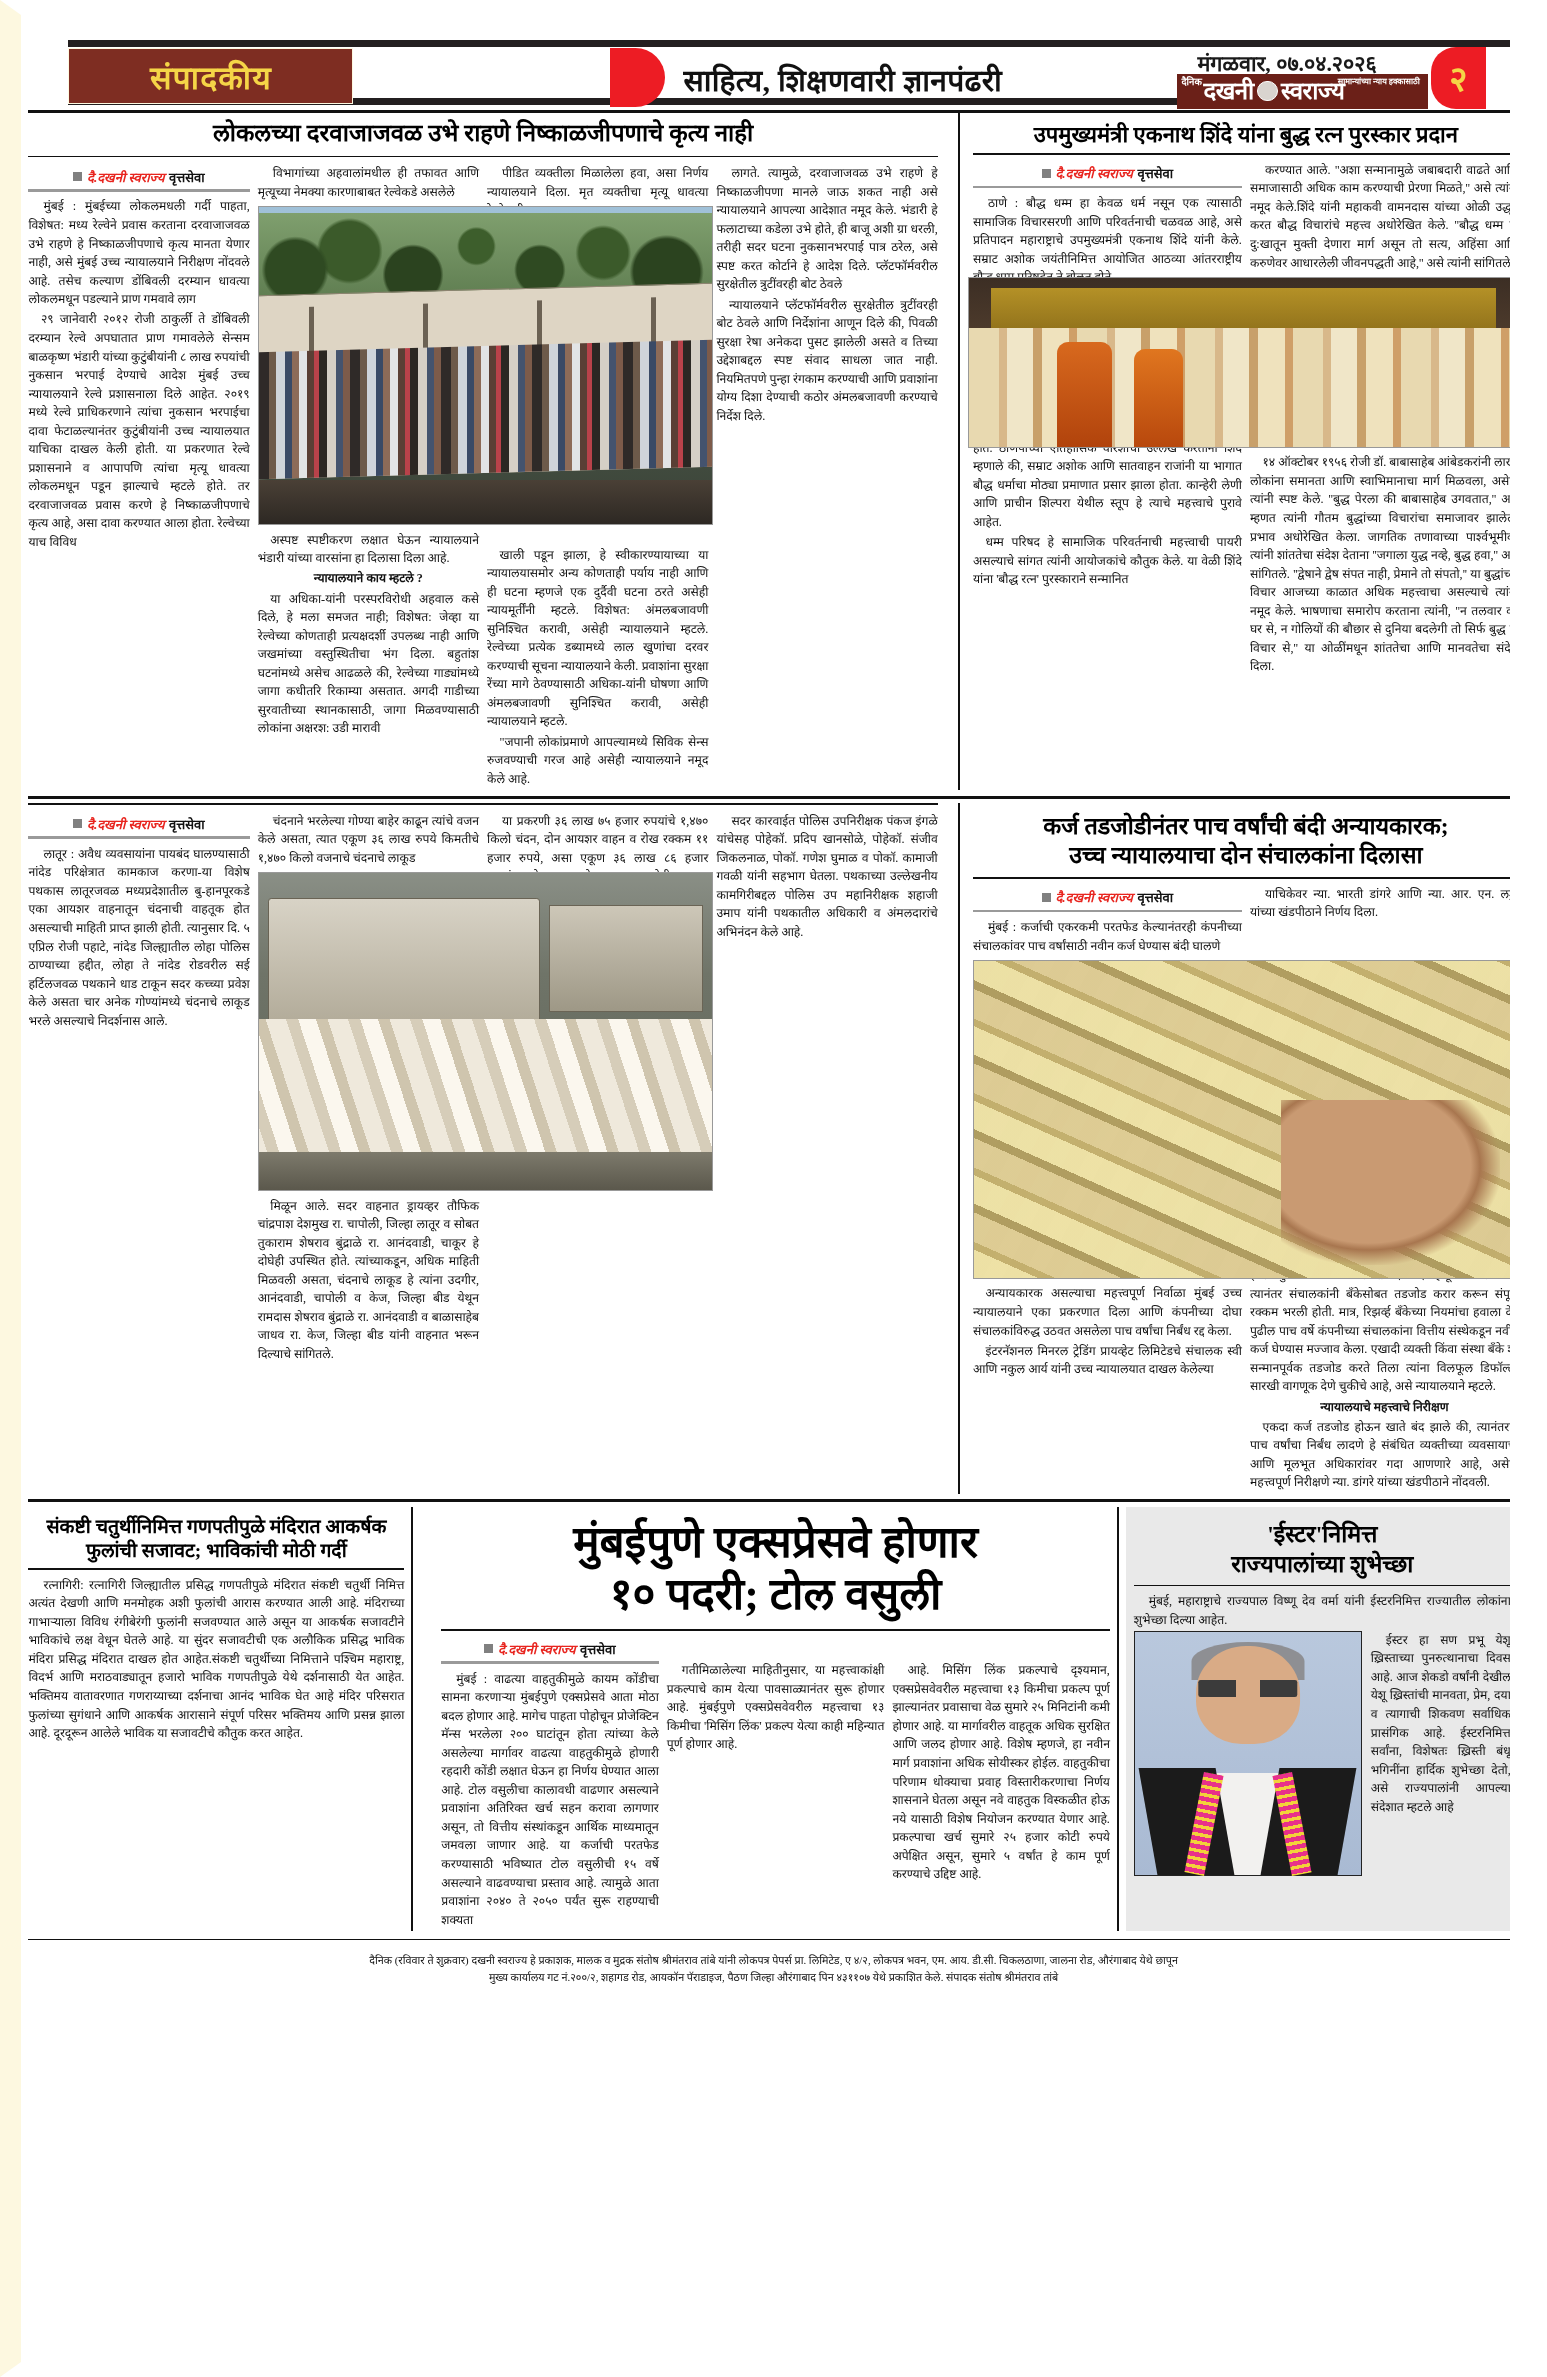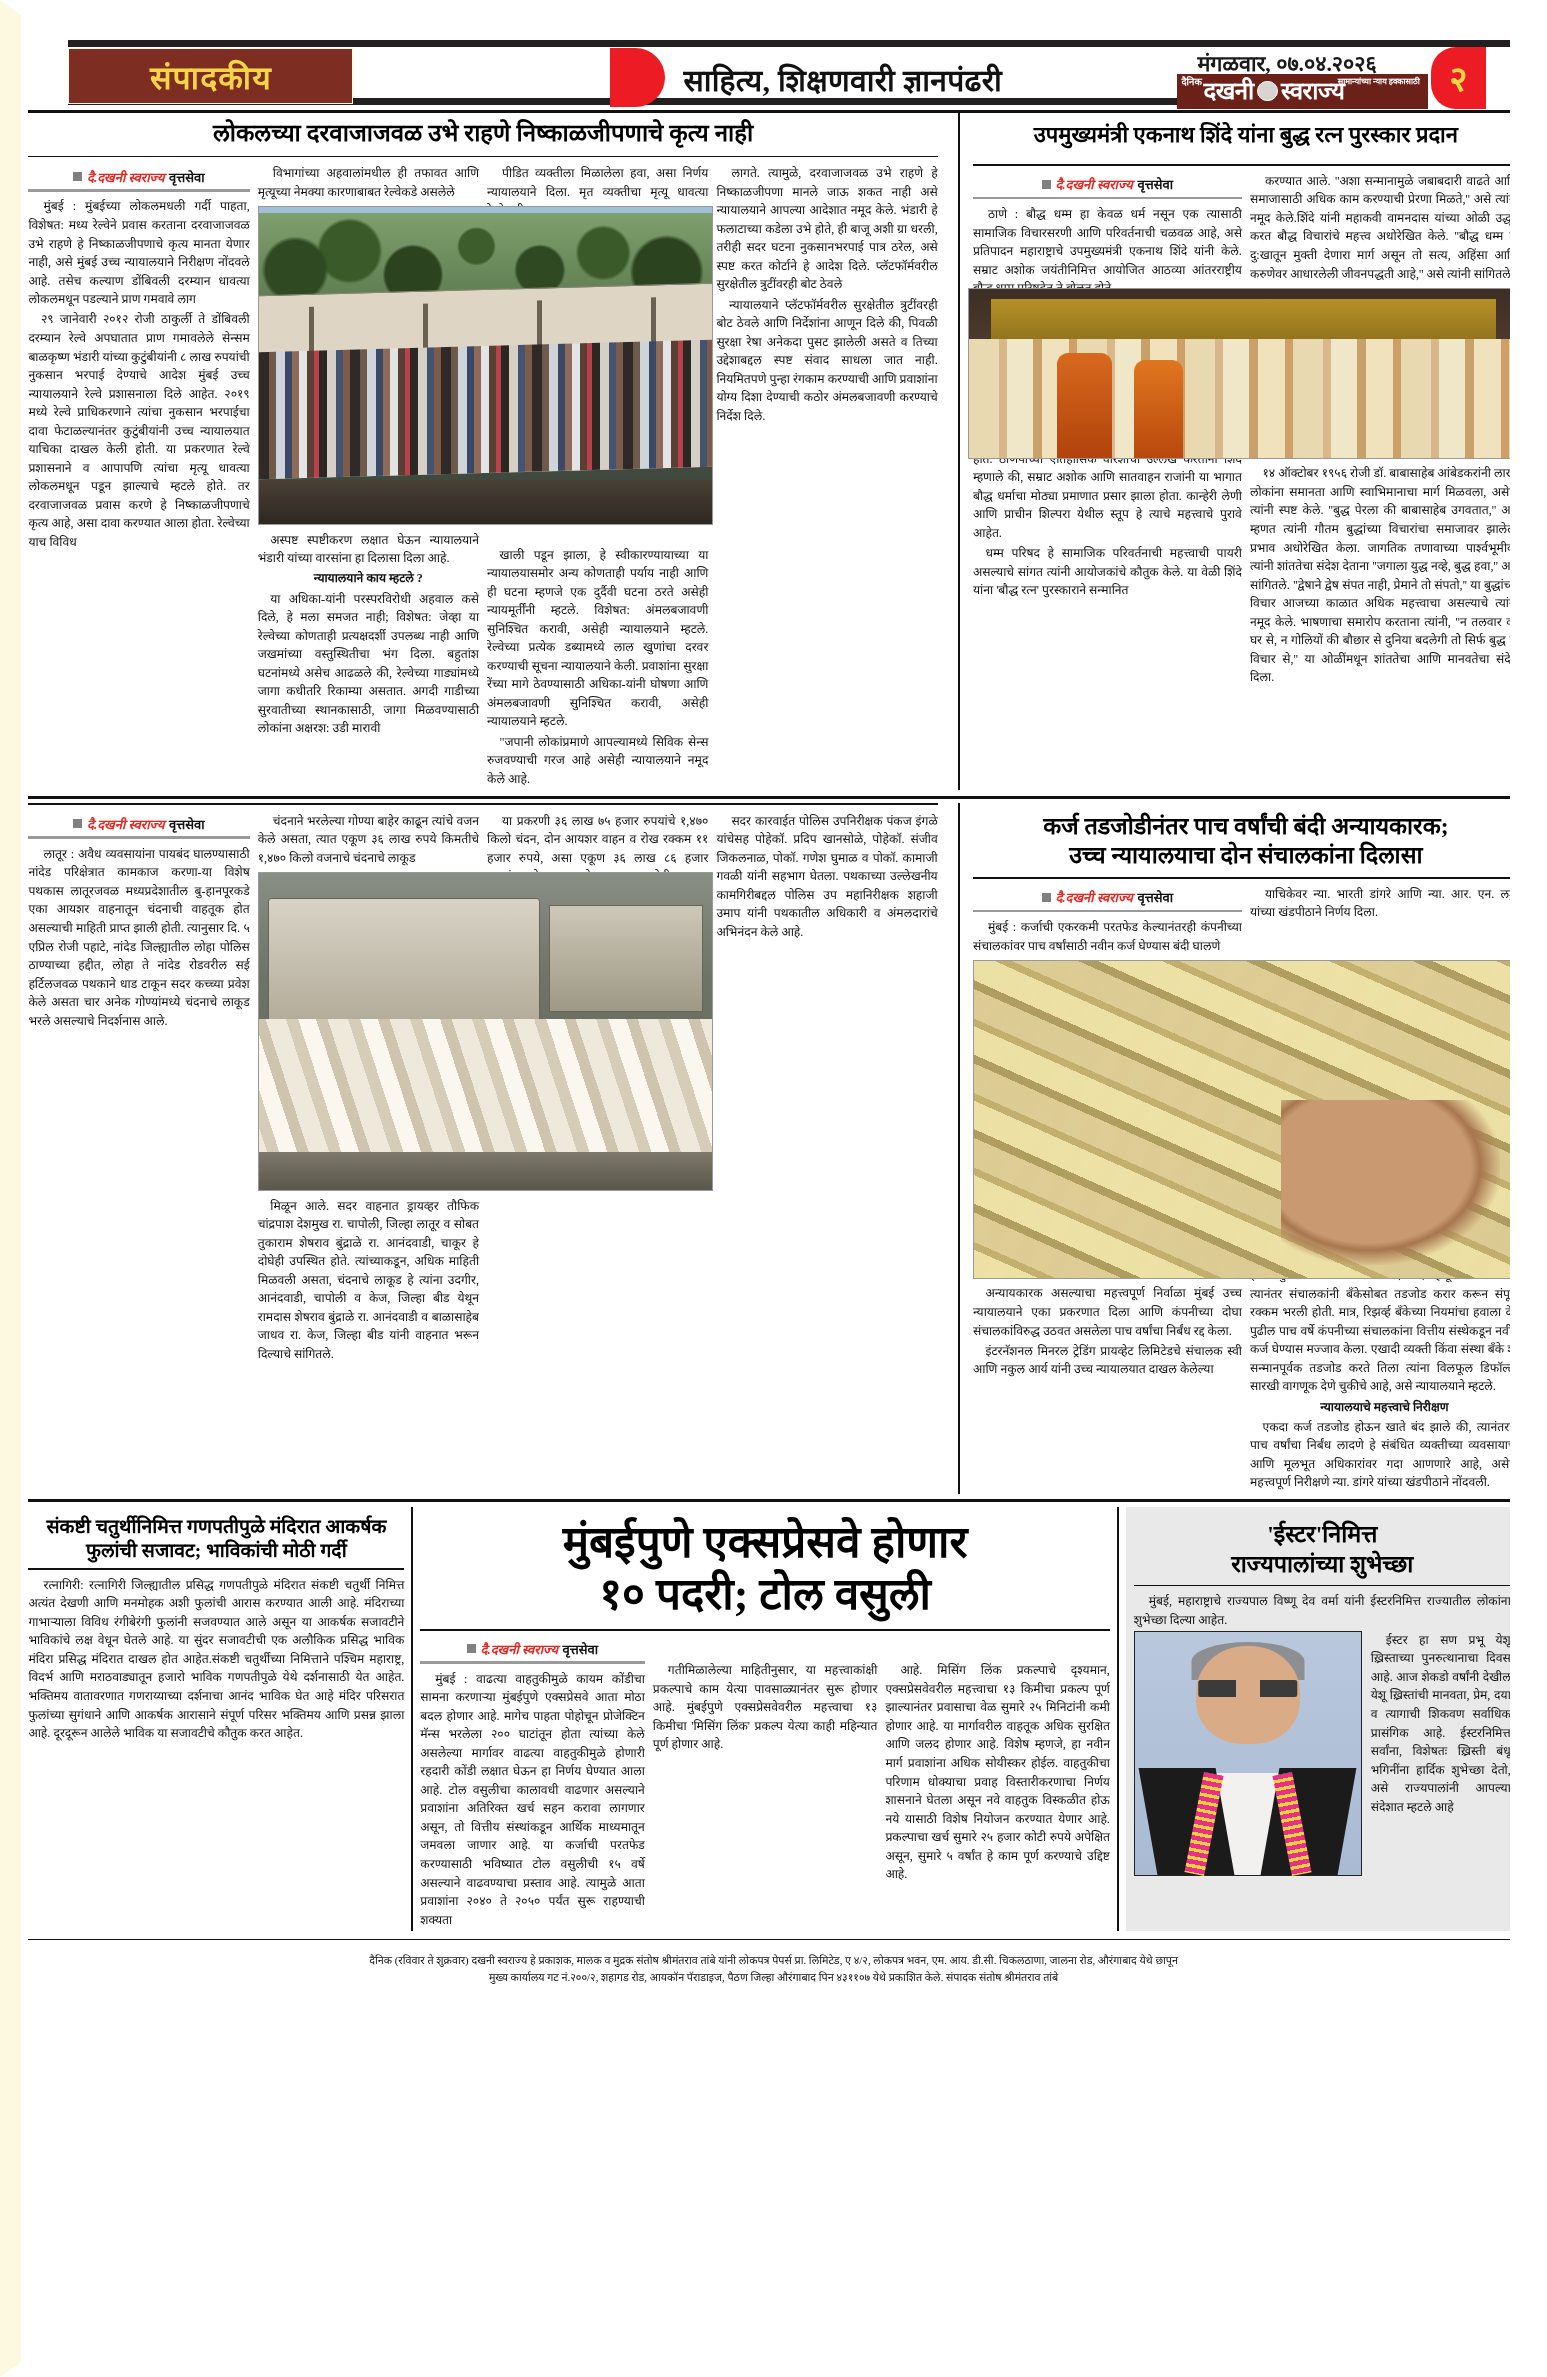--- a/index.html
+++ b/index.html
@@ -191,21 +191,21 @@
   .col-right { flex: 1; padding-left: 5.7px; }
 
   .headline {
     font-family: "Liberation Serif", serif;
     font-weight: bold;
     color: #000;
     line-height: 1.16;
     text-align: center;
   }
   .h-main { font-size: 24px; padding: 7px 0 8px; }
-  .h-right { font-size: 22px; padding: 9px 0 17px; }
+  .h-right { font-size: 22px; padding: 9px 0 6px; }
   .h-mid-left { font-size: 26px; padding: 9px 0 6.8px; line-height: 1.22; }
   .h-mid-right { font-size: 23.4px; padding: 9px 0 6.8px; line-height: 1.25; }
   .h-bot-left { font-size: 19.4px; padding: 8px 0 5px; line-height: 1.25; }
   .h-bot-center { font-size: 44px; padding: 10.3px 0 8px; line-height: 1.18; }
   .h-bot-right { font-size: 23.4px; padding: 8px 0 5.7px; line-height: 1.25; }
 
   .byline {
     display: flex;
     align-items: center;
     justify-content: center;
@@ -598,21 +598,21 @@
       <div style="width:376px;">
         <div class="headline h-bot-left">संकष्टी चतुर्थीनिमित्त गणपतीपुळे मंदिरात आकर्षक फुलांची सजावट; भाविकांची मोठी गर्दी</div>
         <div class="hr-thin"></div>
         <div class="body-text" style="margin-top:5.7px;">
           <p class="first">रत्नागिरी: रत्नागिरी जिल्ह्यातील प्रसिद्ध गणपतीपुळे मंदिरात संकष्टी चतुर्थी निमित्त अत्यंत देखणी आणि मनमोहक अशी फुलांची आरास करण्यात आली आहे. मंदिराच्या गाभाऱ्याला विविध रंगीबेरंगी फुलांनी सजवण्यात आले असून या आकर्षक सजावटीने भाविकांचे लक्ष वेधून घेतले आहे. या सुंदर सजावटीची एक अलौकिक प्रसिद्ध भाविक मंदिरा प्रसिद्ध मंदिरात दाखल होत आहेत.संकष्टी चतुर्थीच्या निमित्ताने पश्चिम महाराष्ट्र, विदर्भ आणि मराठवाड्यातून हजारो भाविक गणपतीपुळे येथे दर्शनासाठी येत आहेत. भक्तिमय वातावरणात गणराय्याच्या दर्शनाचा आनंद भाविक घेत आहे मंदिर परिसरात फुलांच्या सुगंधाने आणि आकर्षक आरासाने संपूर्ण परिसर भक्तिमय आणि प्रसन्न झाला आहे. दूरदूरून आलेले भाविक या सजावटीचे कौतुक करत आहेत.</p>
         </div>
       </div>
 
       <div class="vsep"></div>
 
-      <div style="flex:1;">
+      <div style="flex:1;margin-left:21px;">
         <div class="headline h-bot-center">
           <div>मुंबईपुणे एक्सप्रेसवे होणार</div>
           <div>१० पदरी; टोल वसुली</div>
         </div>
         <div class="hr-thin"></div>
 
         <div class="cols" style="margin-top:5.7px;">
           <div class="col">
             <div class="byline">
               <span class="byline-sq"></span>

